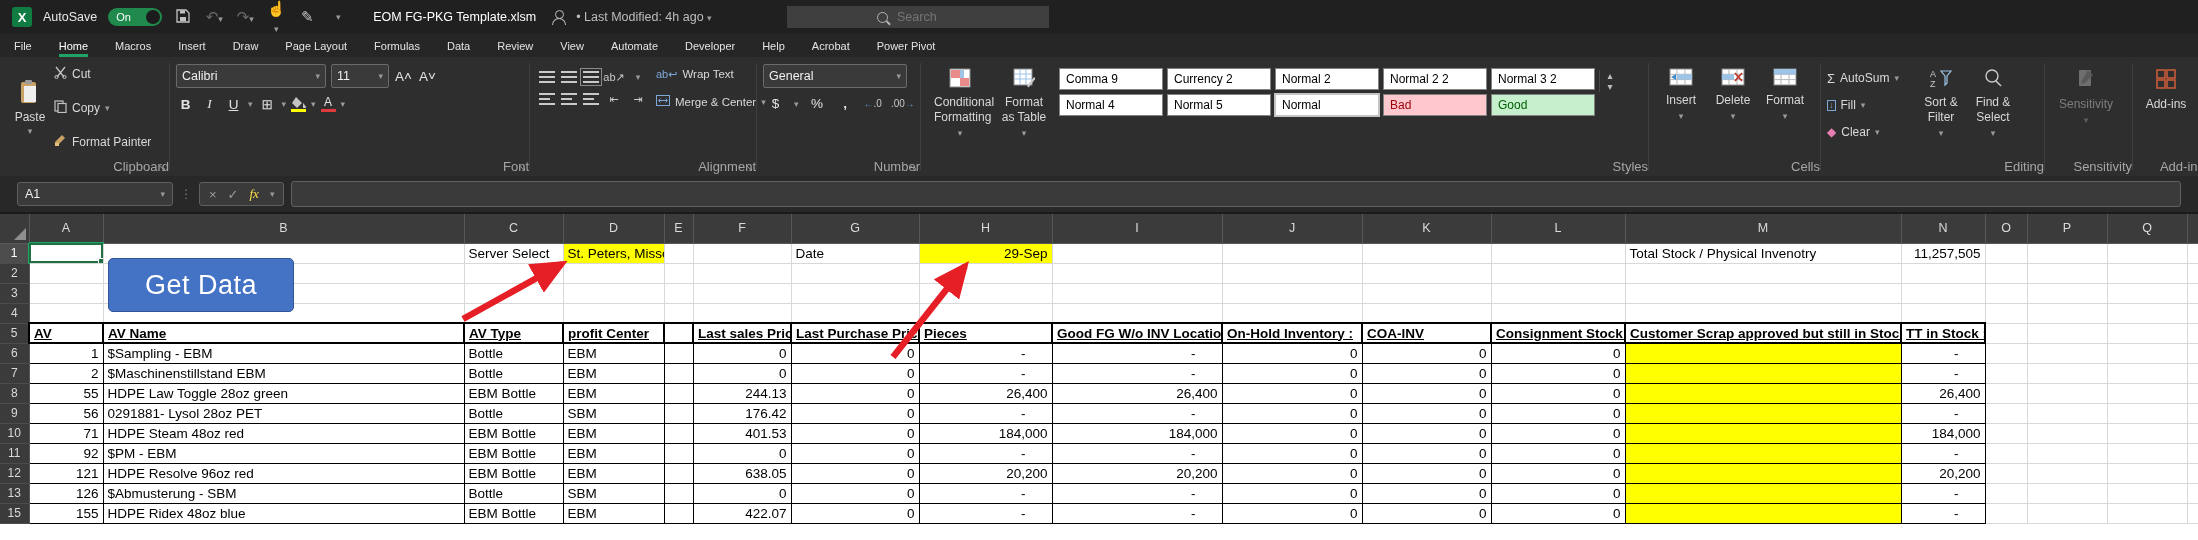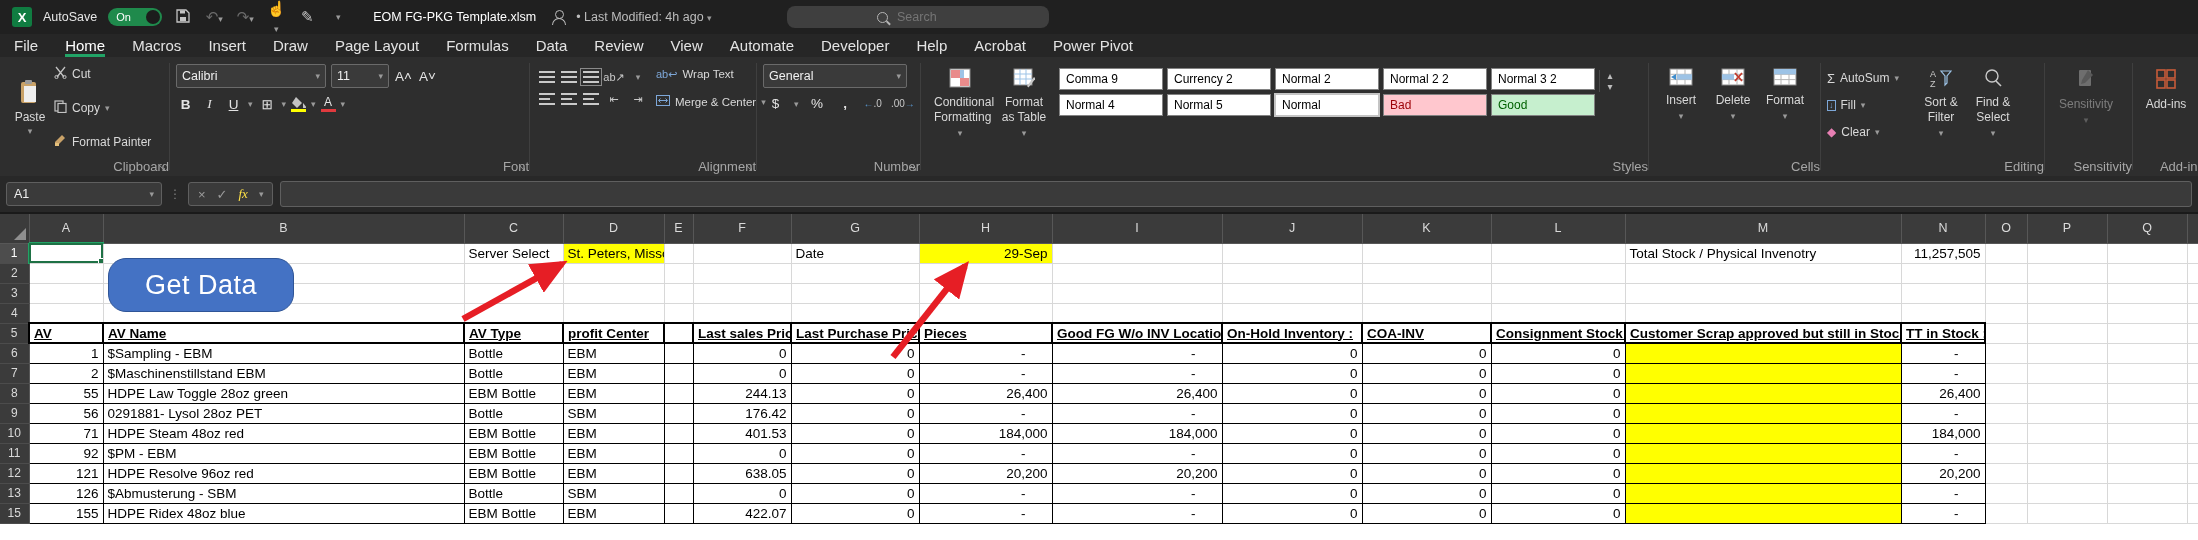--- a/index.html
+++ b/index.html
@@ -16,28 +16,28 @@
        align-items:center;padding-left:8px;color:#fff;font-size:11px}
   .tgl::after{content:'';position:absolute;right:2px;top:2px;width:14px;height:14px;border-radius:50%;background:#1c1c1c}
   .qat{color:#c3c3c3;font-size:15px;width:20px;text-align:center}
   .qat.dis{color:#6b6b6b}
   .tiny-ch{color:#9a9a9a;font-size:9px}
   .fname{color:#fff;font-size:12.5px;margin-left:14px;white-space:nowrap}
   .person{width:14px;height:14px;position:relative;margin-left:4px}
   .person::before{content:'';position:absolute;left:4px;top:0;width:7px;height:7px;border:1.4px solid #bdbdbd;border-radius:50%}
   .person::after{content:'';position:absolute;left:1px;bottom:-1px;width:12px;height:6px;border:1.4px solid #bdbdbd;border-bottom:none;border-radius:7px 7px 0 0}
   .modified{color:#bdbdbd;white-space:nowrap}
-  .search{position:absolute;left:787px;top:6px;width:262px;height:22px;background:#3f3f3f;border-radius:8px;
+  .search{position:absolute;left:787px;top:6px;width:262px;height:22px;background:#3f3f3f;border-radius:0;
           display:flex;align-items:center;justify-content:center;gap:7px;color:#b5b5b5}
   .mag{width:9px;height:9px;border:1.5px solid #b5b5b5;border-radius:50%;position:relative;flex:0 0 auto}
   .mag::after{content:'';position:absolute;width:5px;height:1.5px;background:#b5b5b5;transform:rotate(45deg);right:-4px;bottom:-2px}
   .search input{background:transparent;border:none;outline:none;color:#b5b5b5;font-size:12.5px;width:60px;font-family:inherit}
   
   .tabs{position:absolute;top:34px;left:0;right:0;height:23px;background:#262626;display:flex;align-items:stretch;
-        padding-left:14px;gap:27px;font-size:15px;color:#e3e3e3}
+        padding-left:14px;gap:27px;font-size:11px;color:#e3e3e3}
   .tab{display:flex;align-items:center;cursor:default;white-space:nowrap}
   .tab.active{color:#fff;font-weight:400;box-shadow:inset 0 -3px 0 var(--green)}
   
   .ribbon{position:absolute;top:57px;left:0;right:0;height:119px;background:#2e2e2e;display:flex;color:#d9d9d9;overflow:hidden}
   .group{position:relative;display:flex;align-items:flex-start;padding:5px 5px 18px 6px;flex:0 0 auto}
   .glabel{position:absolute;bottom:2px;left:0;right:0;text-align:right;font-size:13px;color:#a6a6a6;white-space:nowrap}
   .launcher{position:absolute;right:3px;bottom:3px;font-size:9px;color:#9a9a9a}
   .vsep{width:1px;background:#3f3f3f;margin:6px 0;flex:0 0 auto}
   .paste{display:flex;flex-direction:column;align-items:center;justify-content:center;width:48px;gap:2px;font-size:12px;height:90px}
   .minicol{display:flex;flex-direction:column;justify-content:space-between;height:88px;padding:2px 0}
@@ -63,21 +63,21 @@
         display:flex;align-items:center;padding:0 6px;box-sizing:border-box;white-space:nowrap;overflow:hidden}
   .sbox.bad{background:var(--bad-bg);color:var(--bad-tx)}
   .sbox.good{background:var(--good-bg);color:var(--good-tx)}
   .sbox.selected{outline:2px solid #c4c4c4;outline-offset:-1px}
   .morebtn{width:20px;display:flex;flex-direction:column;align-items:center;justify-content:center;color:#bdbdbd;font-size:10px;border-left:1px solid #4a4a4a;margin:8px 0}
   .bigcmd{display:flex;flex-direction:column;align-items:center;justify-content:flex-start;width:52px;font-size:12px;gap:3px;padding-top:6px;text-align:center;line-height:1.25}
   .stack{display:flex;flex-direction:column;gap:7px;font-size:12px;padding-top:6px}
   .dim{opacity:.45}
   .wrap2{white-space:normal;width:52px}
   
-  .fbar{position:absolute;top:176px;left:0;right:0;height:38px;background:#282828;display:flex;align-items:center;gap:7px;padding:0 6px;box-sizing:border-box;border-bottom:2px solid #1a1a1a}
+  .fbar{position:absolute;top:176px;left:0;right:0;height:38px;background:#282828;display:flex;align-items:center;gap:7px;padding:0 17px;box-sizing:border-box;border-bottom:2px solid #1a1a1a}
   .namebox{width:156px;height:24px;background:#3a3a3a;border:1px solid #5f5f5f;border-radius:3px;color:#eee;font-size:12.5px;display:flex;align-items:center;justify-content:space-between;padding:0 7px;box-sizing:border-box}
   .dots{color:#808080;font-size:12px}
   .fxbtns{height:24px;background:#3a3a3a;border:1px solid #5f5f5f;border-radius:3px;display:flex;align-items:center;gap:11px;padding:0 9px;color:#9b9b9b;font-size:13px;box-sizing:border-box}
   .fx{font-family:"Liberation Serif",serif;font-style:italic;color:#fde047}
   .finput{flex:1;height:24px;background:#3a3a3a;border:1px solid #5f5f5f;border-radius:3px}
   
   .sheet{position:absolute;top:214px;left:0;width:2198px;height:326px;background:#fff}
   table{border-collapse:collapse;table-layout:fixed;width:2198px}
   .colhdr th{height:26px;background:#3b3b3b;color:#dadada;font-size:12.5px;font-weight:400;
              border-right:1px solid #575757;border-bottom:1px solid #575757;overflow:hidden}
@@ -93,21 +93,21 @@
   td.hd{font-weight:700;text-decoration:underline;border-width:2px;font-size:13.5px}
   td.r{text-align:right}
   td.l{text-align:left}
   td.dash{text-align:right;padding-right:26px}
   td.yellow{background:var(--yellow)}
   td.rel{position:relative}
   .ovf{position:absolute;left:4px;top:0;line-height:19px;white-space:nowrap;z-index:3;color:#000}
   td.sel{outline:2px solid #1E7145;outline-offset:-2px;position:relative}
   td.sel::after{content:'';position:absolute;right:-1px;bottom:-1px;width:6px;height:6px;background:#1E7145;border:1px solid #fff;box-sizing:border-box}
   .getdata{position:absolute;left:108px;top:44px;width:184px;height:52px;background:var(--blue);
-           border:1px solid #2f5597;border-radius:18px;color:#fff;font-size:27px;display:flex;align-items:center;justify-content:center;letter-spacing:.5px}
+           border:1px solid #2f5597;border-radius:5px;color:#fff;font-size:27px;display:flex;align-items:center;justify-content:center;letter-spacing:.5px}
   .overlay{position:absolute;top:0;left:0;width:2198px;height:540px;pointer-events:none;z-index:40}
 </style>
 </head>
 <body style="--yellow: #FFFF00; --blue: #4472C4; --green: #21A366;">
 
 <div class="titlebar">
   <div class="xl-logo">X</div>
   <span>AutoSave</span>
   <div class="tgl">
       <span>On</span>

